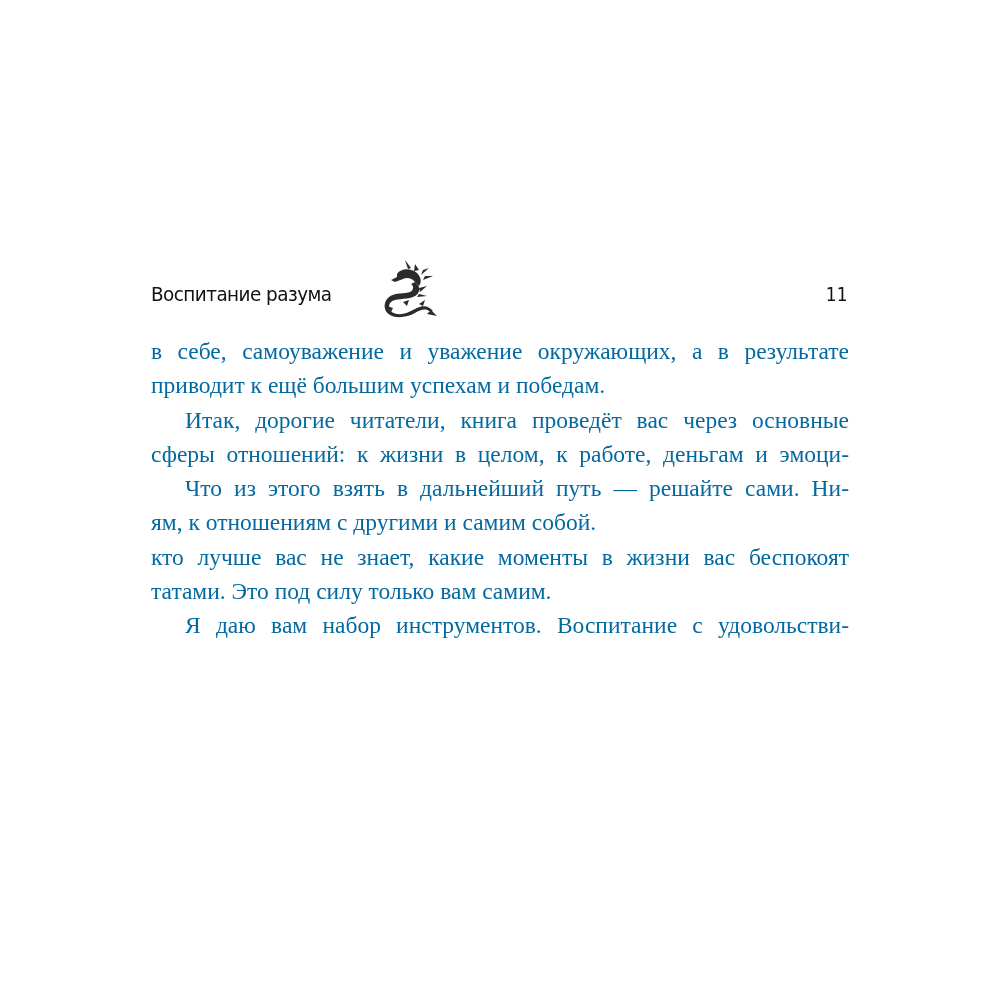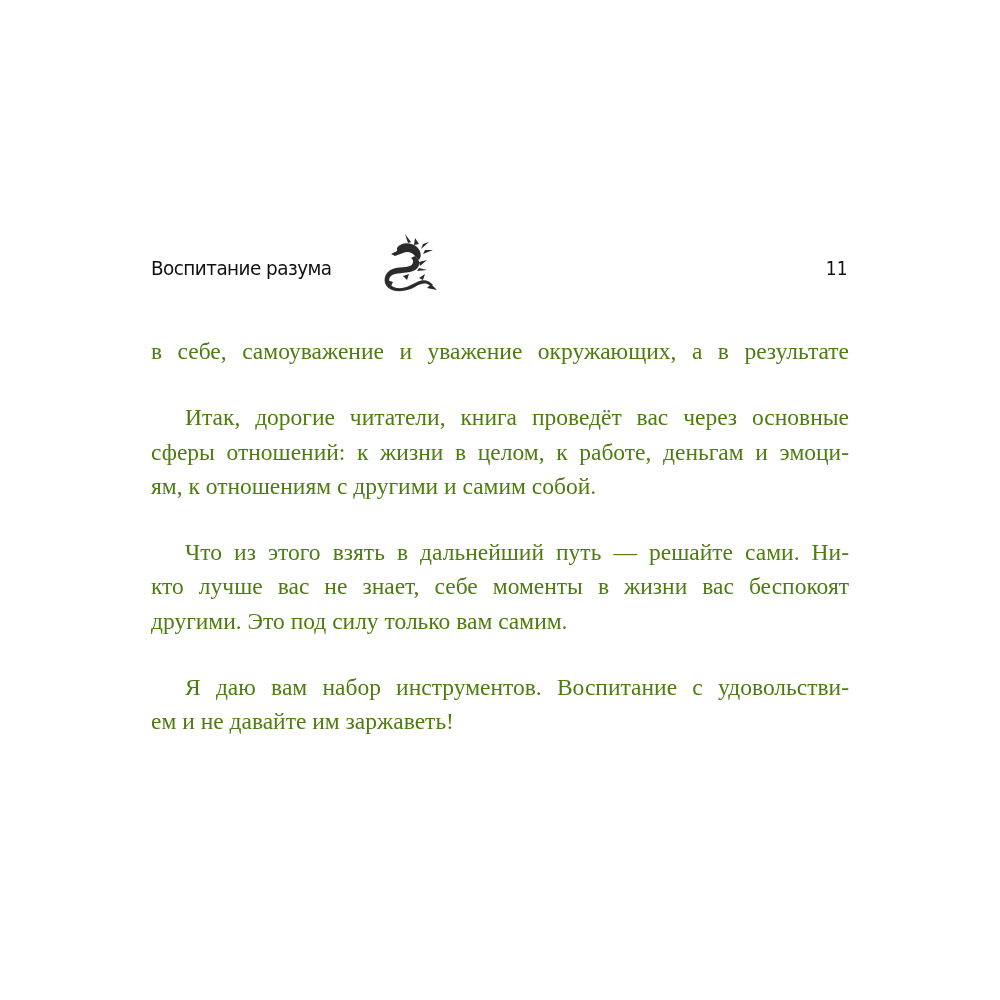--- a/index.html
+++ b/index.html
@@ -1,47 +1,47 @@
 <!DOCTYPE html>
 <html><head>
   <meta charset="utf-8">
   <style>
     html, body { margin: 0; padding: 0; background: #ffffff; }
     body { width: 1000px; height: 1000px; position: relative; overflow: hidden; }
     .page {
       position: absolute; left: 0; top: 0; width: 1000px; height: 1000px; background: #ffffff;
     }
     .header {
-      position: absolute; left: 151px; top: 230px; width: 698px; height: 66px;
+      position: absolute; left: 151px; top: 256px; width: 698px; height: 66px;
     }
     .running-title {
       position: absolute; left: 0; top: 26px;
       font-family: "DejaVu Sans", sans-serif; font-size: 20px; color: #111;
       letter-spacing: -0.6px; transform: scaleX(0.92); transform-origin: left center;
       white-space: nowrap;
     }
     .dragon {
       position: absolute; left: 224px; top: 0px; width: 64px; height: 66px;
     }
     .page-number {
       position: absolute; right: 2px; top: 26px;
       font-family: "DejaVu Sans", sans-serif; font-size: 20px; color: #111;
       transform: scaleX(0.85); transform-origin: right center;
     }
     .body-text {
       position: absolute; left: 151px; top: 334px; width: 698px;
       font-family: "Liberation Serif", "DejaVu Serif", serif;
-      font-size: 23.5px; line-height: 34.3px; color: #4d7c0f;
+      font-size: 23.5px; line-height: 34.3px; color: #0369a1;
     }
     .line {
       display: block; white-space: nowrap; text-align: justify; text-align-last: justify;
       height: 34.3px;
     }
     .line.last { text-align-last: left; }
-    .line.indent { padding-left: 34px; margin-top: 32px; }
+    .line.indent { padding-left: 34px; }
   </style>
 </head>
 <body>
 
 <div class="page">
   <div class="header">
     <span class="running-title">Воспитание разума</span>
     <span class="dragon">
       <svg width="64" height="66" viewBox="0 0 64 66">
         <g fill="#2b2b2b">
@@ -63,22 +63,22 @@
           <path d="M56 54 L62 60 L52 58 Z"></path>
           <path d="M18 52 L12 50 L16 56 Z"></path>
         </g>
       </svg>
     </span>
     <span class="page-number">11</span>
   </div>
 
   <div class="body-text">
     <span class="line">в себе, самоуважение и уважение окружающих, а в результате</span>
+    <span class="line last">приводит к ещё большим успехам и победам.</span>
     <span class="line indent">Итак, дорогие читатели, книга проведёт вас через основные</span>
     <span class="line">сферы отношений: к жизни в целом, к работе, деньгам и эмоци-</span>
+    <span class="line indent">Что из этого взять в дальнейший путь — решайте сами. Ни-</span>
     <span class="line last">ям, к отношениям с другими и самим собой.</span>
-    <span class="line indent">Что из этого взять в дальнейший путь — решайте сами. Ни-</span>
-    <span class="line">кто лучше вас не знает, себе моменты в жизни вас беспокоят</span>
-    <span class="line last">другими. Это под силу только вам самим.</span>
+    <span class="line">кто лучше вас не знает, какие моменты в жизни вас беспокоят</span>
+    <span class="line last">татами. Это под силу только вам самим.</span>
     <span class="line indent">Я даю вам набор инструментов. Воспитание с удовольстви-</span>
-    <span class="line last">ем и не давайте им заржаветь!</span>
   </div>
 </div>
 
 </body></html>

